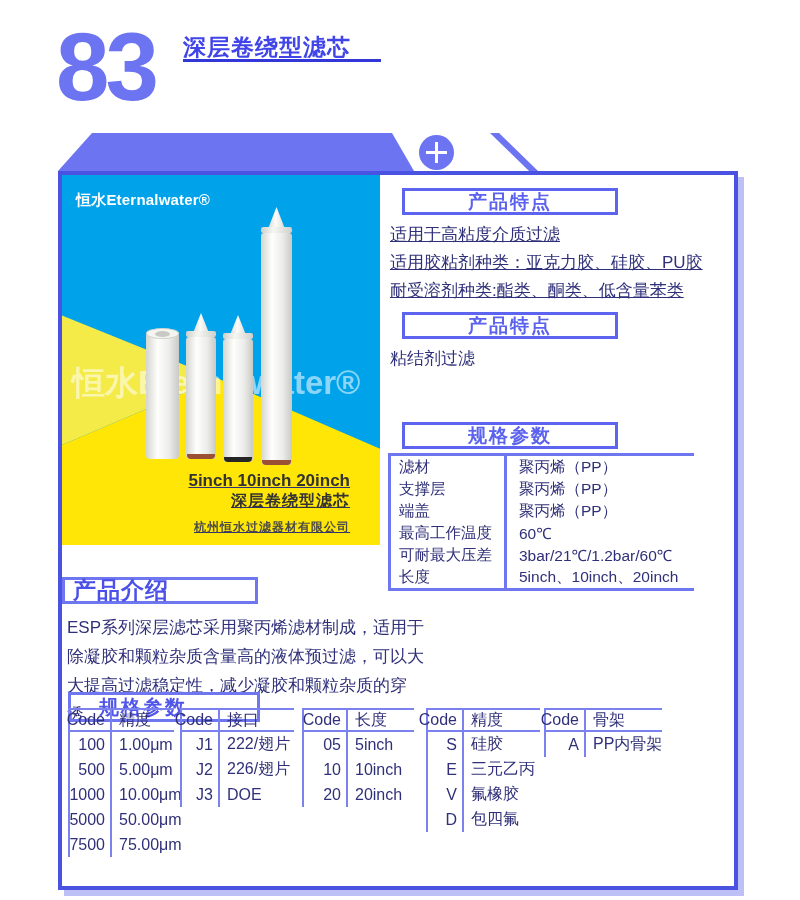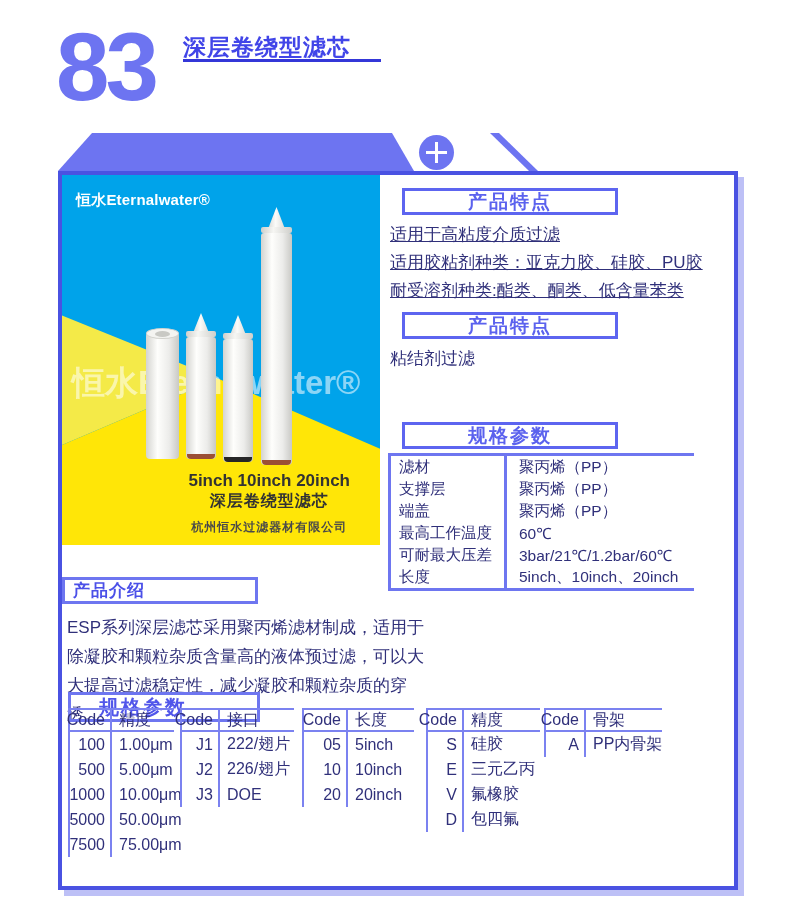--- a/index.html
+++ b/index.html
@@ -90,21 +90,21 @@
   .cart.ring-black .body::after { background:#262626; }
   .cart.ring-none  .body::after { background:transparent; }
   .opentop-outer {
     position:absolute; left:0; top:-5px; width:33px; height:11px; border-radius:50%;
     background:#f4f4f1; border:1px solid #d2d2cd;
   }
   .opentop-hole {
     position:absolute; left:9px; top:-2px; width:15px; height:6px; border-radius:50%;
     background:#c9c9c4;
   }
-  .pi-caption { position:absolute; right:30px; top:296px; text-align:center; }
+  .pi-caption { position:absolute; right:30px; top:296px; text-align:right;text-decoration:underline; }
   .pi-caption .cap1 { font-size:17px; font-weight:bold; color:#333333; }
   .pi-caption .cap2 { font-size:16px; font-weight:bold; color:#333333; letter-spacing:1px; }
   .pi-caption .cap3 { font-size:12px; font-weight:bold; color:#4a4a4a; margin-top:7px; letter-spacing:1px; }
   .pi-caption .cap4 { font-size:10.5px; font-weight:bold; color:#4a4a4a; margin-top:2px; }
 
   
   .hdr-box {
     position:absolute; left:340px; width:216px; height:27px;
     border:3px solid #5d65f0; text-align:center; line-height:21px;
     font-size:19px; font-weight:bold; color:#5b62ee; letter-spacing:2px;
@@ -122,21 +122,21 @@
   .spec-label { width:105px; padding-left:8px; flex-shrink:0; font-size:15.5px; }
   .spec-value {
     flex:1; height:100%; display:flex; align-items:center; padding-left:12px;
     border-left:3px solid #6e76f0; font-size:15.5px;
   }
 
   
   .intro-header {
     position:absolute; left:0; top:402px; width:196px; height:27px;
     border:3px solid #6e76f0; padding-left:8px; line-height:21px;
-    font-size:17px; font-weight:bold; color:#4b50e8; letter-spacing:1px;
+    font-size:23px; font-weight:bold; color:#4b50e8; letter-spacing:1px;
   }
   .intro-text { position:absolute; left:5px; top:438px; width:370px; }
   .intro-line { font-size:17px; line-height:29px; color:#30307a; }
 
   
   .order-header {
     position:absolute; left:6px; top:517px; width:192px; height:30px;
     border:3px solid #6e76f0; padding-left:28px; line-height:24px;
     font-size:20px; font-weight:bold; color:#5156ea; letter-spacing:2px;
   }

